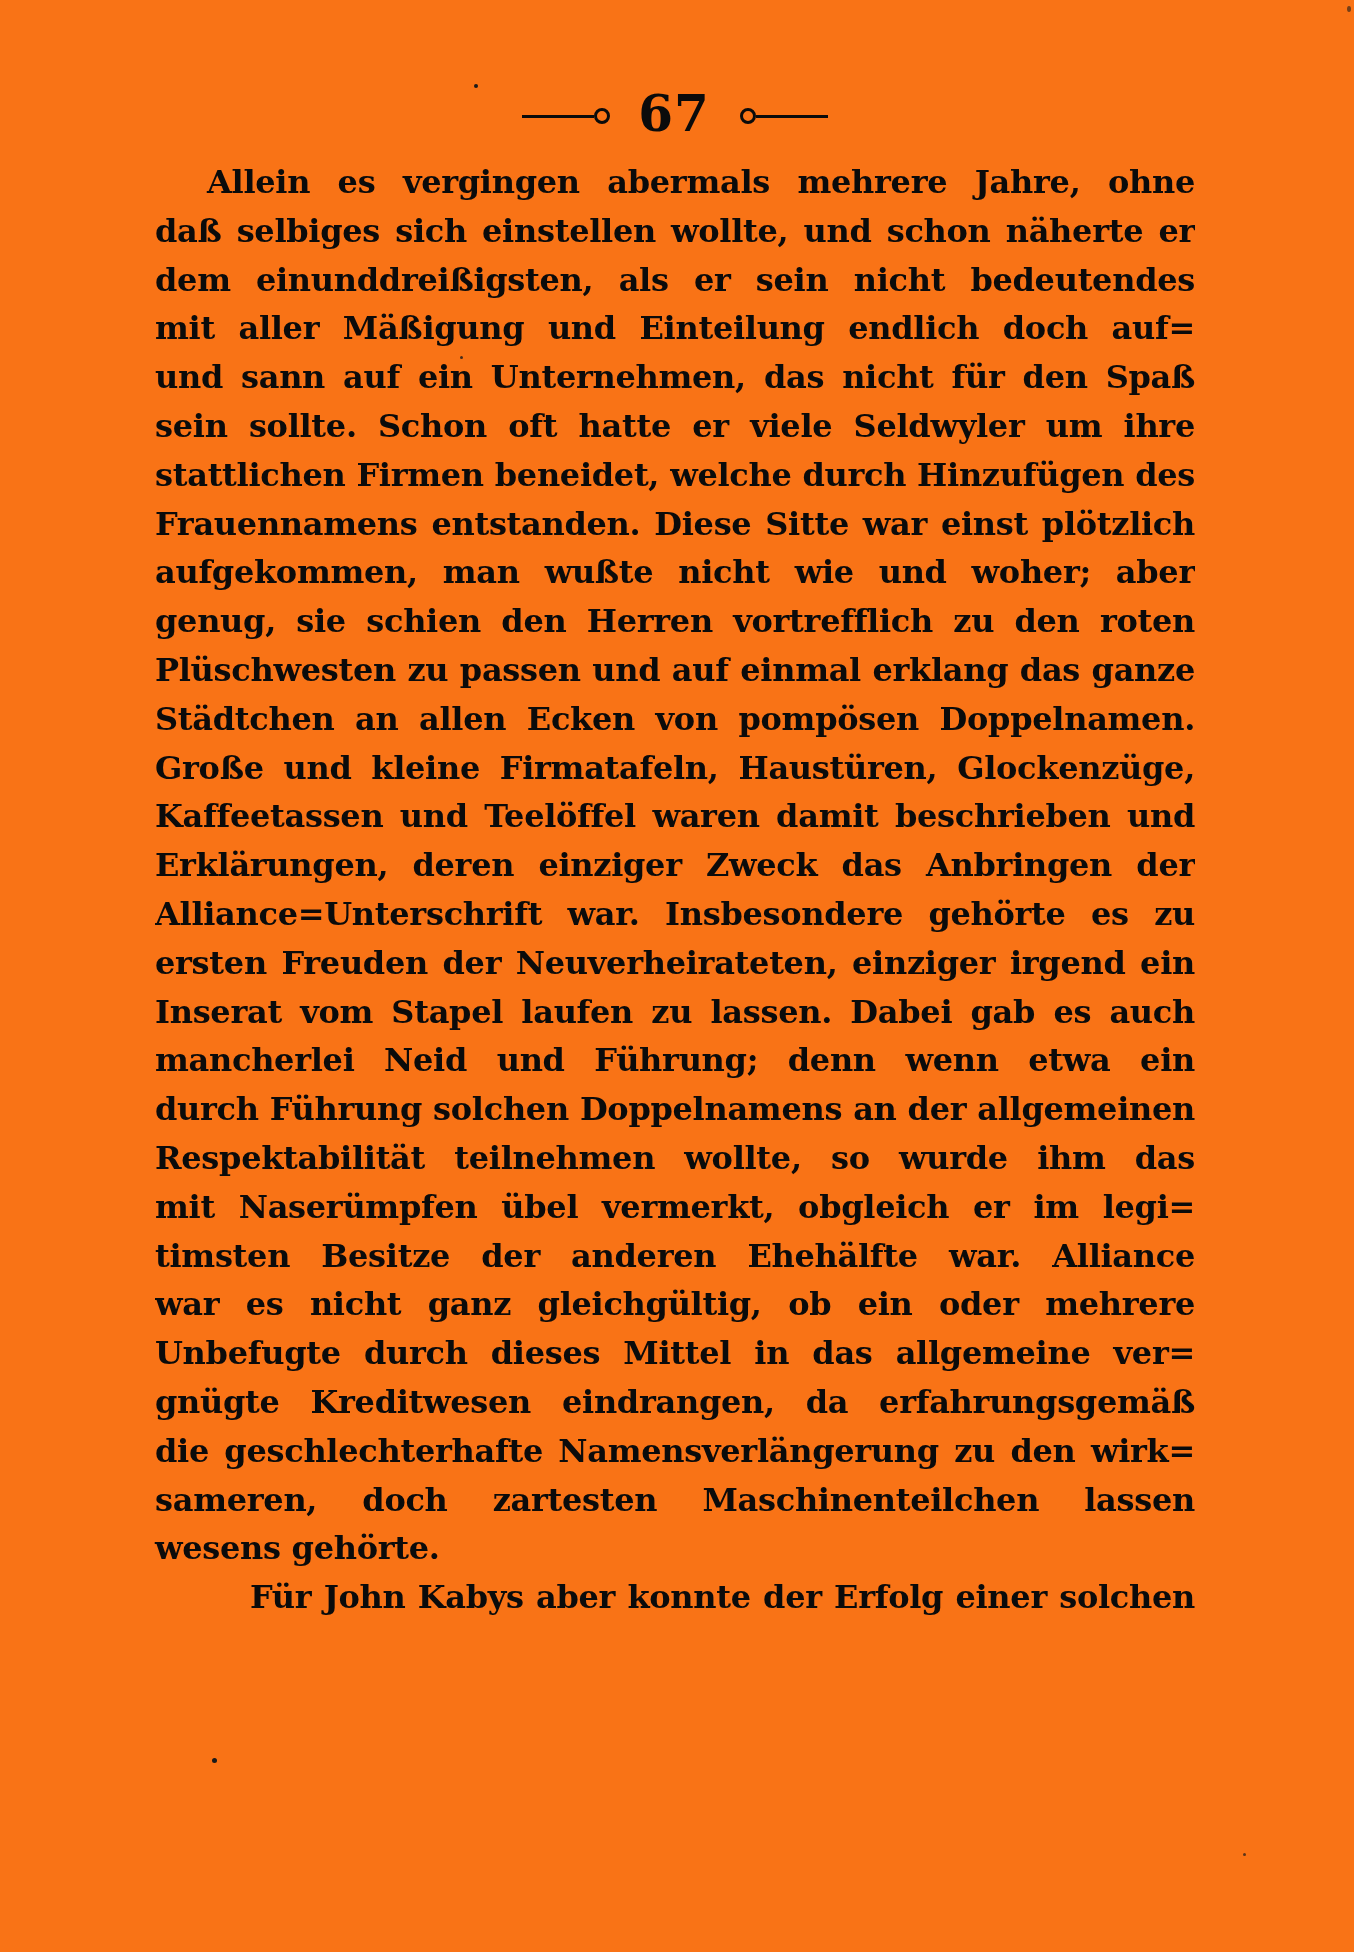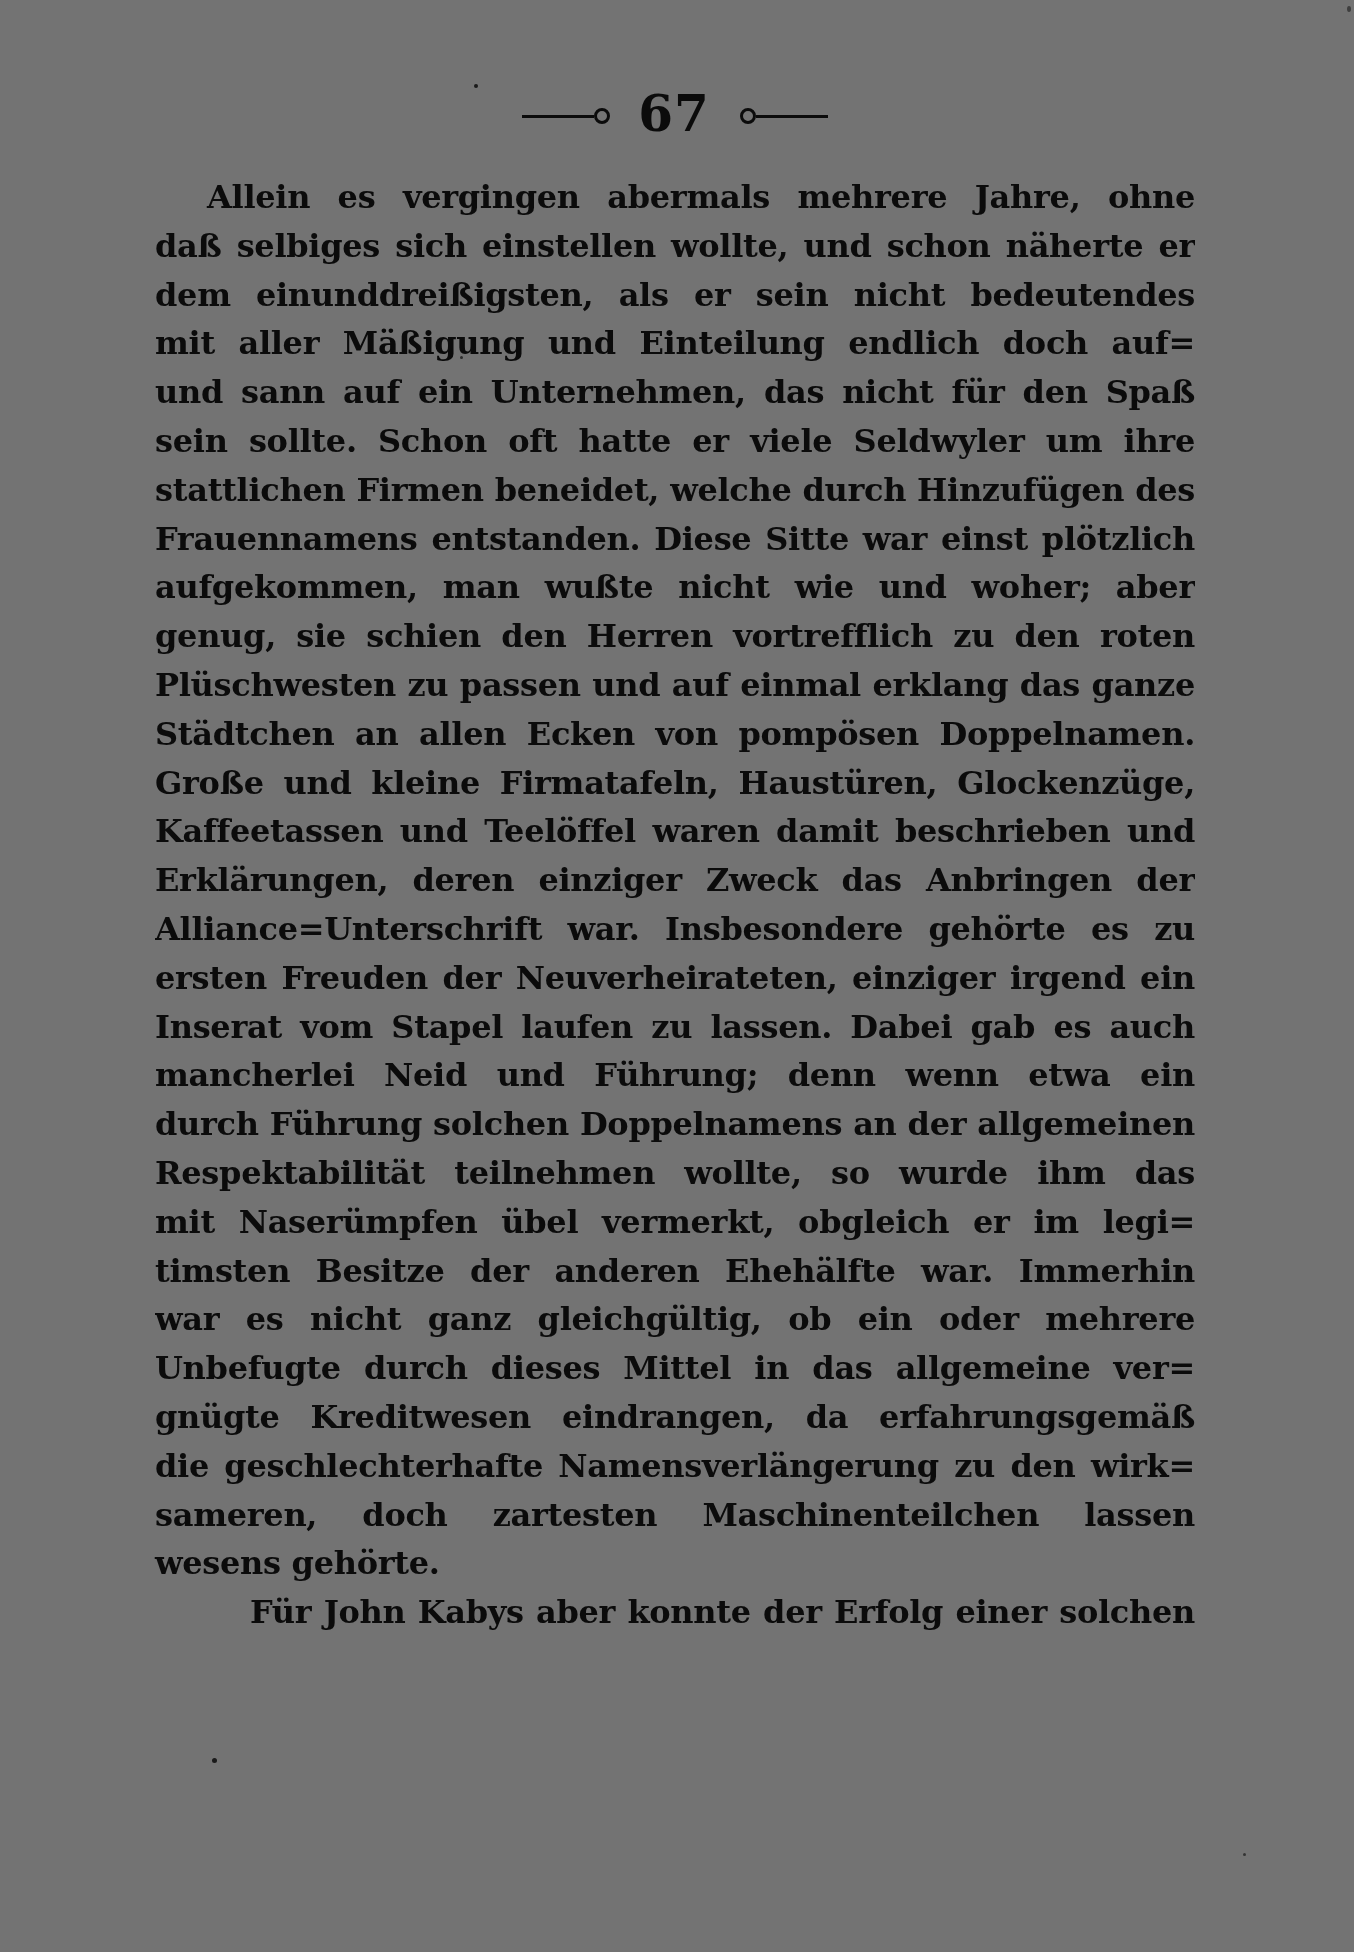--- a/index.html
+++ b/index.html
@@ -1,19 +1,19 @@
 <!DOCTYPE html>
 <html><head>
 <meta charset="utf-8">
 <style>
   html,body{margin:0;padding:0;background:#888;}
   .page{
     position:relative;
     width:1354px;height:1952px;
-    background:#737373;
+    background:#f97316;
     overflow:hidden;
     font-family:"DejaVu Serif","Liberation Serif",serif;
     color:#0b0b0b;
   }
   
   .pagehead{
     position:absolute;top:90px;left:155px;width:1040px;height:52px;
     display:flex;justify-content:center;align-items:center;
   }
   .orn-line{display:inline-block;width:72px;height:3px;background:#0b0b0b;}
@@ -54,21 +54,21 @@
 
   <header class="pagehead">
     <span class="orn-line"></span>
     <span class="orn-ring left"></span>
     <span class="pagenum">67</span>
     <span class="orn-ring right"></span>
     <span class="orn-line"></span>
   </header>
 
   <main class="textblock">
-      <div class="line just" style="padding-left: 52px; margin-top: 15px;">Allein es vergingen abermals mehrere Jahre, ohne</div>
+      <div class="line just" style="padding-left: 52px;">Allein es vergingen abermals mehrere Jahre, ohne</div>
       <div class="line just">daß selbiges sich einstellen wollte, und schon näherte er sich</div>
       <div class="line just">dem einunddreißigsten, als er sein nicht bedeutendes Erbe</div>
       <div class="line just">mit aller Mäßigung und Einteilung endlich doch auf=</div>
       <div class="line just">und sann auf ein Unternehmen, das nicht für den Spaß</div>
       <div class="line just">sein sollte. Schon oft hatte er viele Seldwyler um ihre</div>
       <div class="line just">stattlichen Firmen beneidet, welche durch Hinzufügen des</div>
       <div class="line just">Frauennamens entstanden. Diese Sitte war einst plötzlich</div>
       <div class="line just">aufgekommen, man wußte nicht wie und woher; aber</div>
       <div class="line just">genug, sie schien den Herren vortrefflich zu den roten</div>
       <div class="line just">Plüschwesten zu passen und auf einmal erklang das ganze</div>
@@ -76,21 +76,21 @@
       <div class="line just">Große und kleine Firmatafeln, Haustüren, Glockenzüge,</div>
       <div class="line just">Kaffeetassen und Teelöffel waren damit beschrieben und</div>
       <div class="line just">Erklärungen, deren einziger Zweck das Anbringen der</div>
       <div class="line just">Alliance=Unterschrift war. Insbesondere gehörte es zu den</div>
       <div class="line just">ersten Freuden der Neuverheirateten, einziger irgend ein</div>
       <div class="line just">Inserat vom Stapel laufen zu lassen. Dabei gab es auch</div>
       <div class="line just">mancherlei Neid und Führung; denn wenn etwa ein</div>
       <div class="line just">durch Führung solchen Doppelnamens an der allgemeinen</div>
       <div class="line just">Respektabilität teilnehmen wollte, so wurde ihm das</div>
       <div class="line just">mit Naserümpfen übel vermerkt, obgleich er im legi=</div>
-      <div class="line just">timsten Besitze der anderen Ehehälfte war. Immerhin</div>
+      <div class="line just">timsten Besitze der anderen Ehehälfte war. Alliance</div>
       <div class="line just">war es nicht ganz gleichgültig, ob ein oder mehrere</div>
       <div class="line just">Unbefugte durch dieses Mittel in das allgemeine ver=</div>
       <div class="line just">gnügte Kreditwesen eindrangen, da erfahrungsgemäß</div>
       <div class="line just">die geschlechterhafte Namensverlängerung zu den wirk=</div>
       <div class="line just">sameren, doch zartesten Maschinenteilchen lassen Kredit=</div>
       <div class="line">wesens gehörte.</div>
       <div class="line just" style="padding-left: 95px;">Für John Kabys aber konnte der Erfolg einer solchen</div>
     </main>
 
   <span class="speck s1"></span>

